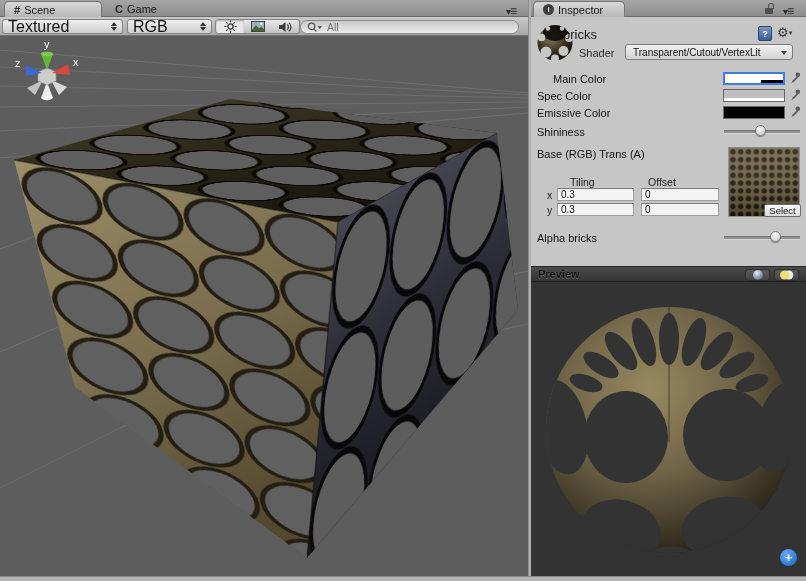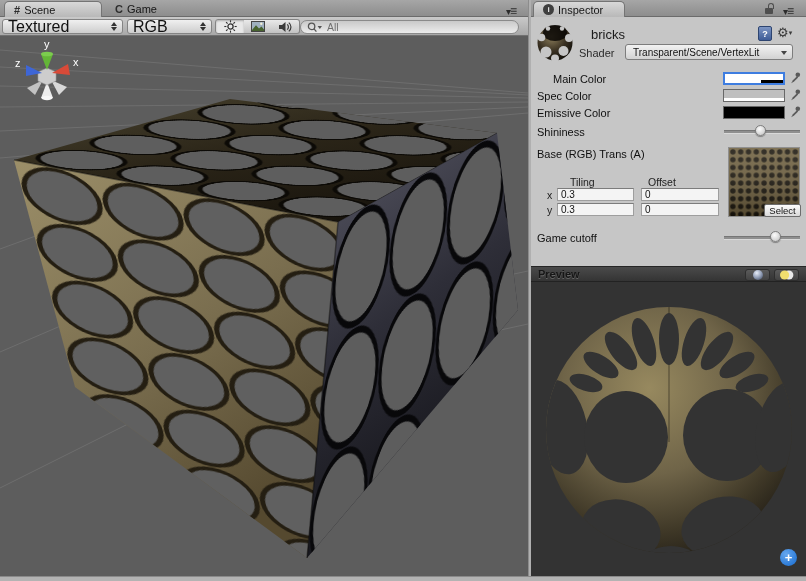--- a/index.html
+++ b/index.html
@@ -37,21 +37,21 @@
       background:linear-gradient(#e9e9e9,#c2c2c2);display:flex;align-items:center;justify-content:center;}
   .segbtn.on{background:#e8e8e8;box-shadow:inset 0 1px 2px rgba(0,0,0,.25);}
   .search{position:absolute;top:3px;height:14px;border:1px solid #8a8a8a;border-radius:8px;
       background:linear-gradient(#c9c9c9,#ececec);display:flex;align-items:center;padding:0 6px;box-sizing:border-box;}
   .search input{border:none;background:transparent;outline:none;font-size:10.5px;color:#333;width:100%;
       font-family:"Liberation Sans",sans-serif;}
   .search input::placeholder{color:#6f6f6f;}
   
   .inspector{position:absolute;left:531px;top:0;width:275px;height:576px;background:#c6c6c6;}
   .insp-label{position:absolute;left:6px;font-size:11px;color:#101010;}
-  .matname{position:absolute;left:60px;top:27px;font-size:13px;color:#1a1a1a;}
+  .matname{position:absolute;left:32px;top:27px;font-size:13px;color:#1a1a1a;}
   .shaderlbl{position:absolute;left:48px;top:47px;font-size:11px;color:#2b2b2b;}
   .shaderdd{position:absolute;left:94px;top:44px;width:168px;height:16px;border:1px solid #7d7d7d;
       border-radius:3px;background:linear-gradient(#f2f2f2,#d2d2d2);display:flex;align-items:center;
       font-size:10px;color:#111;padding:0 16px 0 7px;box-sizing:border-box;white-space:nowrap;}
   .shaderdd .arr{position:absolute;right:5px;top:6px;width:0;height:0;border-left:3.5px solid transparent;
       border-right:3.5px solid transparent;border-top:4.5px solid #444;}
   .helpbtn{position:absolute;left:227px;top:26px;width:14px;height:15px;border-radius:2px;
       background:linear-gradient(#7d95c3,#3e5c97);border:1px solid #2d4470;color:#fff;font-size:9px;
       font-weight:bold;display:flex;align-items:center;justify-content:center;box-sizing:border-box;}
   .gearbtn{position:absolute;left:246px;top:25px;font-size:13px;color:#3a3a3a;}
@@ -292,21 +292,21 @@
   <span class="colhead" style="left:111px;top:176px;margin-left:6px;">Offset</span>
 
   <span class="axislbl" style="left:16px;top:189px;">x</span>
   <input class="field" style="left: 26px; top: 188px; width: 77px;" value="0.3">
   <input class="field" style="left: 110px; top: 188px; width: 78px;" value="0">
 
   <span class="axislbl" style="left:16px;top:204px;">y</span>
   <input class="field" style="left: 26px; top: 203px; width: 77px;" value="0.3">
   <input class="field" style="left: 110px; top: 203px; width: 78px;" value="0">
 
-  <span class="insp-label" style="top:232px;">Game cutoff</span>
+  <span class="insp-label" style="top:232px;">Alpha bricks</span>
   <div class="slider" style="top:231px;">
     <span class="track"></span>
     <span class="thumb" style="left: calc(68% - 6px);"></span>
   </div>
 
   <svg class="abs" style="left:5px;top:24px;" width="38" height="38" viewBox="0 0 38 38">
     <defs>
       <radialGradient id="ballg" cx="0.4" cy="0.32" r="0.75">
         <stop offset="0" stop-color="#8d7f5c"></stop>
           <stop offset="0.55" stop-color="#3a3122"></stop>
@@ -319,21 +319,21 @@
     <circle cx="27.5" cy="27" r="5" fill="#c6c6c6"></circle>
     <circle cx="33" cy="14" r="4" fill="#c6c6c6"></circle>
     <circle cx="5.5" cy="13.5" r="3.8" fill="#c6c6c6"></circle>
     <circle cx="19" cy="34.5" r="4" fill="#c6c6c6"></circle>
     <circle cx="12" cy="4.5" r="2.2" fill="#c6c6c6"></circle>
     <circle cx="26" cy="4.5" r="2.2" fill="#c6c6c6"></circle>
   </svg>
   <span class="matname">bricks</span>
   <span class="shaderlbl">Shader</span>
   <div class="shaderdd">
-    <span>Transparent/Scene/VertexLit</span>
+    <span>Transparent/Cutout/VertexLit</span>
     <span class="arr"></span>
   </div>
   <div class="helpbtn">
     <span>?</span>
   </div>
   <div class="gearbtn">
     <span>⚙</span><span class="tiny">▾</span>
   </div>
 </div>
 

